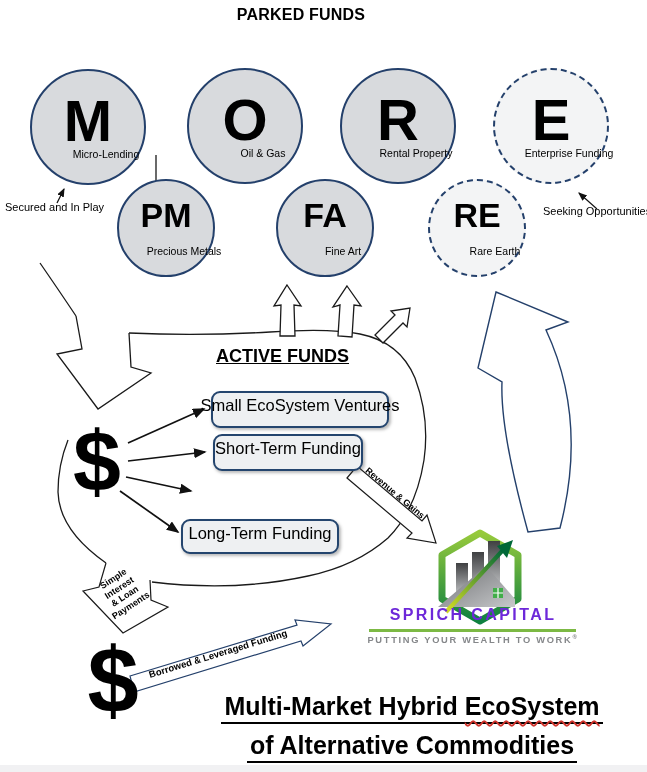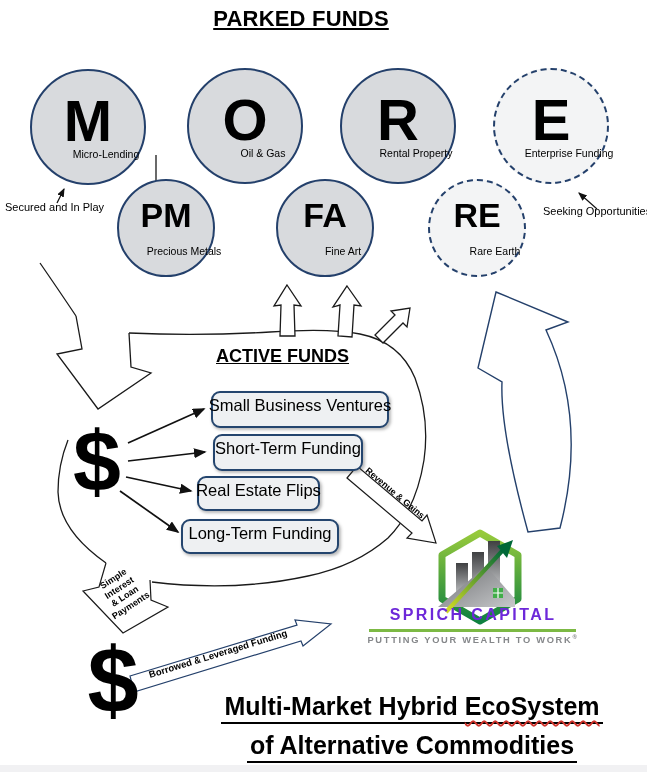--- a/index.html
+++ b/index.html
@@ -3,21 +3,21 @@
 <meta charset="utf-8">
 <style>
   html,body{margin:0;padding:0;background:#fff;}
   .stage{position:relative;width:647px;height:772px;background:#fff;overflow:hidden;
          font-family:"Liberation Sans","DejaVu Sans",sans-serif;color:#000;}
   .abs{position:absolute;}
   svg.layer{position:absolute;left:0;top:0;width:647px;height:772px;}
 
   
   .hdr{left:151px;top:6px;width:300px;text-align:center;}
-  .hdr .t{font-size:22px;font-weight:bold;text-decoration:underline;letter-spacing:.2px;}
+  .hdr .t{font-size:16px;font-weight:bold;letter-spacing:.2px;}
   .hdr .s{font-size:11px;font-weight:bold;margin-top:4px;}
   .active-hdr{left:216px;top:346px;width:180px;text-align:left;}
   .active-hdr .t{font-size:18px;font-weight:bold;text-decoration:underline;}
   .active-hdr .s{font-size:10.8px;font-weight:bold;margin-top:3px;}
 
   
   .circle{border-radius:50%;background:#d8dadd;border:2.5px solid #24406b;
           display:flex;flex-direction:column;align-items:center;justify-content:center;box-sizing:border-box;}
   .circle.dashed{border-style:dashed;background:#f3f4f5;}
   .row1{width:116px;height:116px;}
@@ -172,23 +172,22 @@
     <span class="lbl">Rare Earth</span>
   </div>
 
   <div class="abs note n-secured">Secured and In Play</div>
   <div class="abs note n-seeking">Seeking Opportunities</div>
 
   <div class="abs active-hdr">
     <div class="t">ACTIVE FUNDS</div>
   </div>
 
-  <div class="abs fbox box-sbv">Small Business Ventures</div>
+  <div class="abs fbox box-sbv">Small EcoSystem Ventures</div>
   <div class="abs fbox box-stf">Short-Term Funding</div>
-  <div class="abs fbox box-ref">Real Estate Flips</div>
   <div class="abs fbox box-ltf">Long-Term Funding</div>
 
   <div class="abs dollar d1">$</div>
   <div class="abs dollar d2">$</div>
 
   <div class="abs rot t-revenue">Revenue &amp; Gains</div>
 
   <div class="abs rot t-simple">
     <span style="display:block">Simple</span>
     <span style="display:block">Interest</span>

